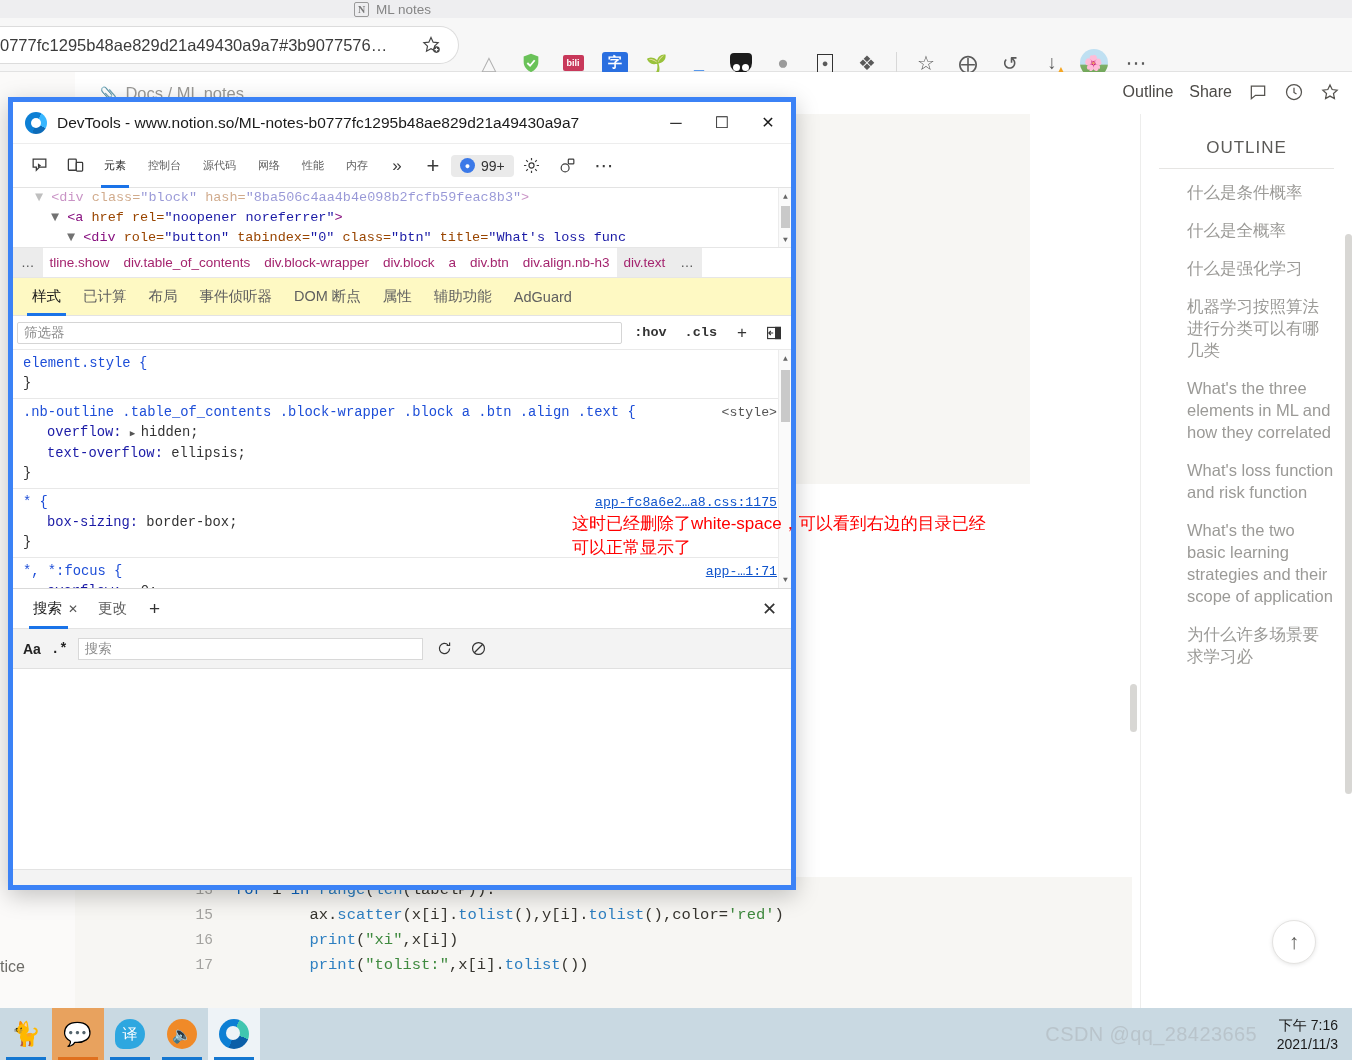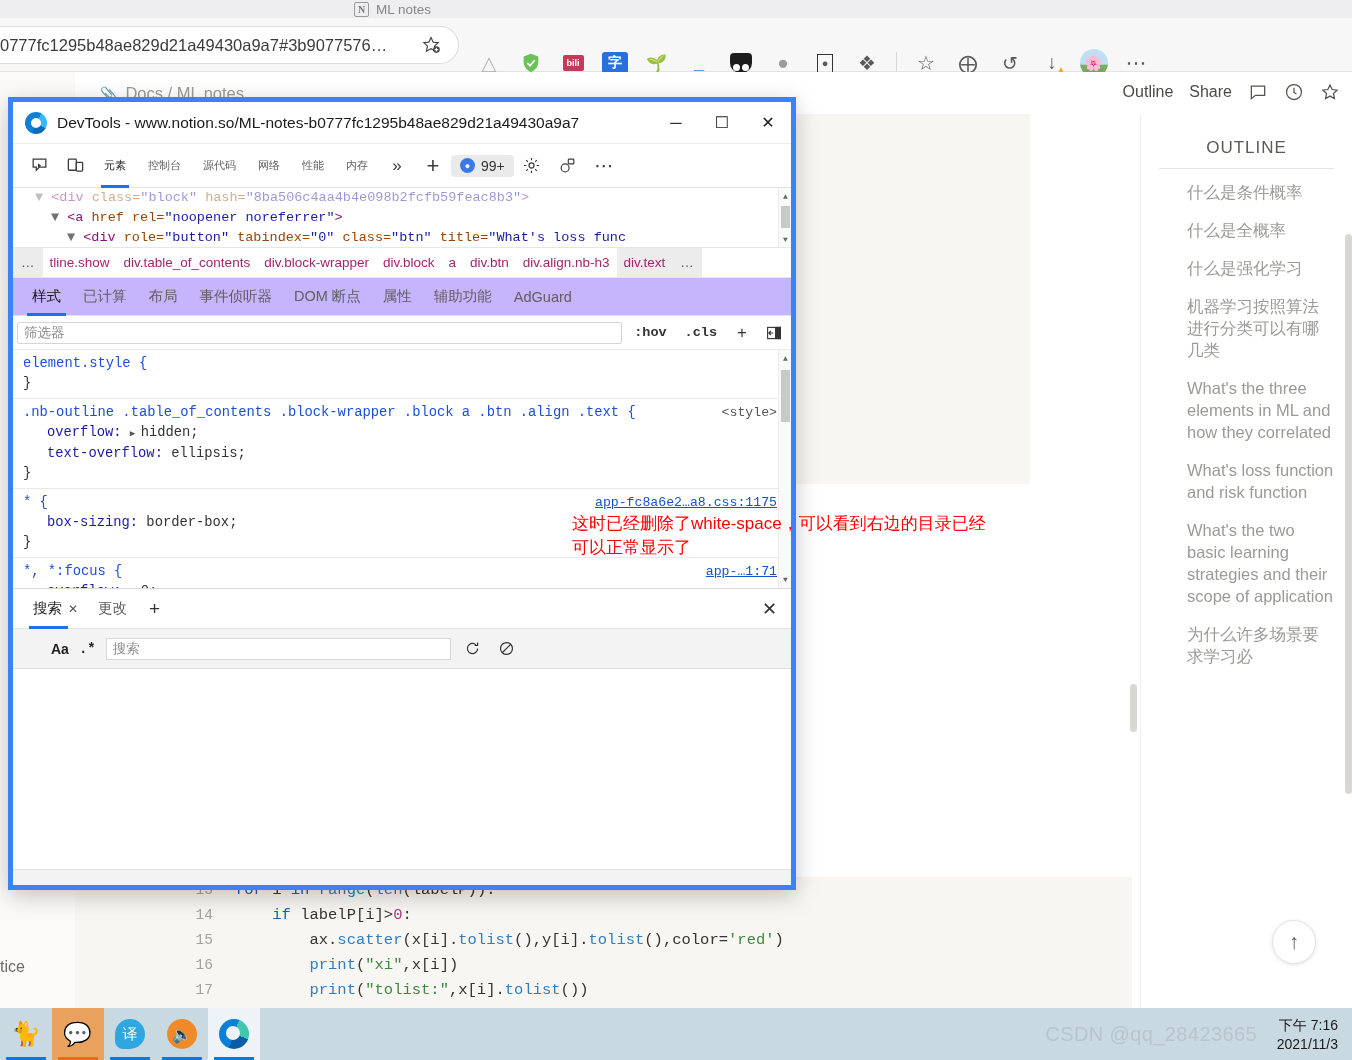--- a/index.html
+++ b/index.html
@@ -229,21 +229,21 @@
   .dt-crumbs {
     height:30px; display:flex; align-items:center; background:#fff;
     border-bottom:1px solid #e6e6e6; font-size:13.5px; overflow:hidden;
   }
   .crumb { padding:0 7px; color:#a4246e; height:30px; line-height:30px; white-space:nowrap; }
   .crumb.dots { color:#555; background:#ececec; padding:0 8px; }
   .crumb.sel { background:#ececec; color:#a4246e; }
 
   
   .dt-styletabs {
-    height:38px; display:flex; align-items:center; background:#c4b5fd;
+    height:38px; display:flex; align-items:center; background:#fef9c3;
     border-bottom:1px solid #e3e3e3; padding-left:8px;
   }
   .st-tab { padding:0 11px; height:38px; display:flex; align-items:center; font-size:14.5px; color:#5f5f5f; position:relative; }
   .st-tab.active { color:#1a1a1a; }
   .st-tab.active::after { content:""; position:absolute; left:6px; right:6px; bottom:0; height:3px; background:#1a73e8; }
 
   
   .dt-filterrow {
     height:34px; display:flex; align-items:center; background:#fff;
     border-bottom:1px solid #e9e9e9; padding:0 4px; gap:6px;
@@ -292,21 +292,21 @@
   .dw-tab.active { color:#1a1a1a; }
   .dw-tab.active::after { content:""; position:absolute; left:6px; right:20px; bottom:0; height:3px; background:#1a73e8; }
   .dw-close-x { font-size:12px; color:#555; }
   .dw-plus { padding:0 12px; font-size:19px; color:#333; }
   .dw-right-x { margin-left:auto; padding:0 14px; font-size:18px; color:#333; }
 
   .search-row {
     height:40px; display:flex; align-items:center; gap:10px; padding:0 10px;
     background:#f3f3f3; border-bottom:1px solid #e0e0e0;
   }
-  .sr-aa { font-weight:bold; font-size:14px; color:#222;margin-left:28px; }
+  .sr-aa { font-weight:bold; font-size:14px; color:#222; }
   .sr-re { font-family:"Liberation Mono", monospace; font-weight:bold; font-size:14px; color:#222; }
   .sr-input { flex:1; max-width:345px; height:22px; background:#fff; border:1px solid #d8d8d8; font-size:13.5px; color:#8d8d8d; padding:0 6px; line-height:20px; }
   .sr-ico { width:24px; height:24px; display:flex; align-items:center; justify-content:center; font-size:16px; color:#333; }
   .search-results { height:200px; background:#fff; }
   .dt-statusbar { height:16px; background:#f3f3f3; border-top:1px solid #e3e3e3; }
 
   
   .taskbar {
     position:absolute; left:0; bottom:0; width:1352px; height:52px;
     background:#c9d9e2;
@@ -446,24 +446,20 @@
           <div class="outline-item lvl2">为什么许多场景要求学习必</div>
         </div>
       <div class="outline-scrollbar"></div>
     </div>
     <div class="back-to-top">↑</div>
 
     <div class="code-block">
       <div class="code-line">
         <span class="code-gutter">13</span>
         <span class="code-text"><span class="c-kw">for</span> i <span class="c-kw">in</span> <span class="c-fn">range</span>(<span class="c-fn">len</span>(labelP)):</span>
-      </div>
-      <div class="code-line">
-        <span class="code-gutter">14</span>
-        <span class="code-text">    <span class="c-kw">if</span> labelP[i]&gt;<span class="c-num">0</span>:</span>
       </div>
       <div class="code-line">
         <span class="code-gutter">15</span>
         <span class="code-text">        ax.<span class="c-fn">scatter</span>(x[i].<span class="c-fn">tolist</span>(),y[i].<span class="c-fn">tolist</span>(),color=<span class="c-str">'red'</span>)</span>
       </div>
       <div class="code-line">
         <span class="code-gutter">16</span>
         <span class="code-text">        <span class="c-fn">print</span>(<span class="c-str">"xi"</span>,x[i])</span>
       </div>
       <div class="code-line">

